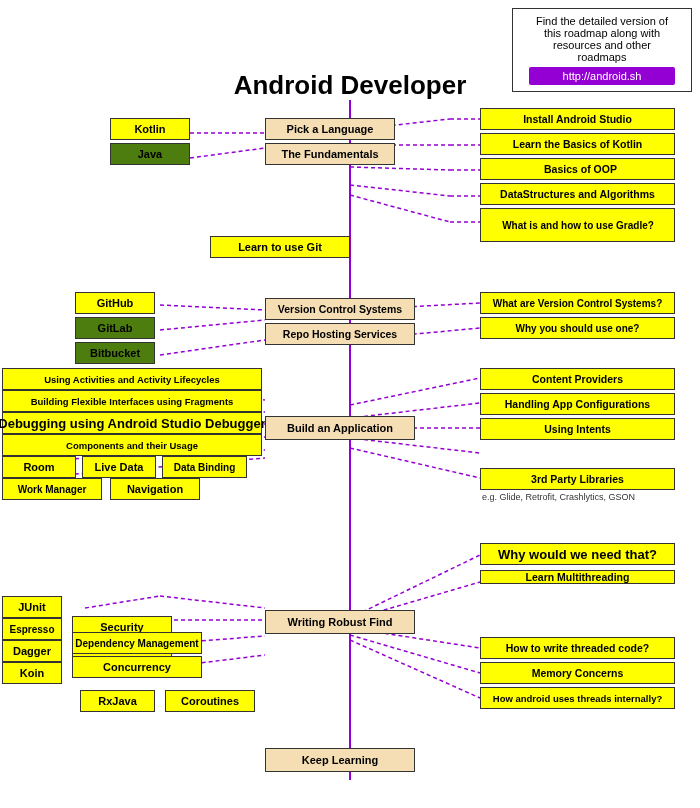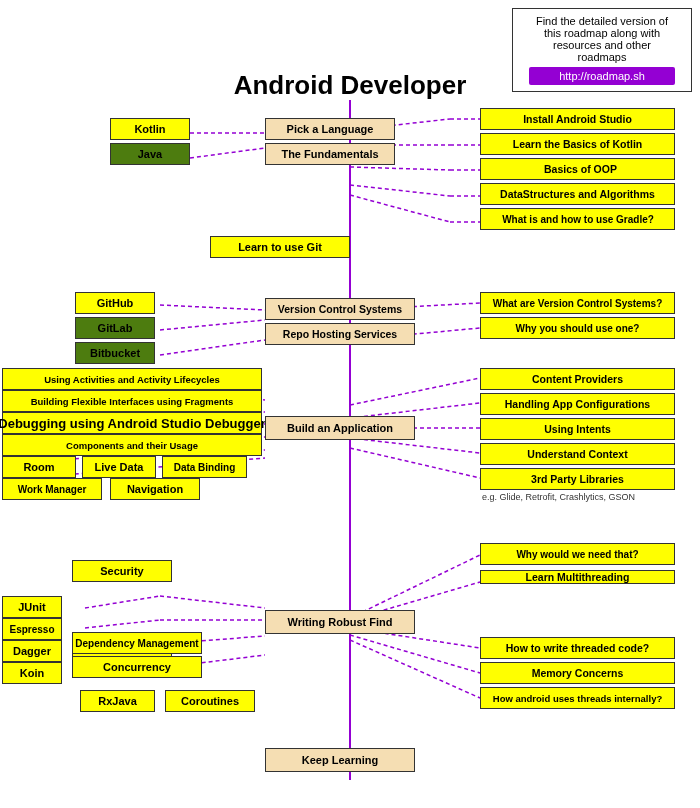--- a/index.html
+++ b/index.html
@@ -74,21 +74,21 @@
       color: #333;
     }
   </style>
 </head>
 <body>
 
 <div class="page">
 
   <div class="info-box">
     <span>Find the detailed version of this roadmap along with resources and other roadmaps</span>
-    <div class="url-bar">http://roadmap.sh</div>
+    <div class="url-bar">http://android.sh</div>
   </div>
 
   <div class="title">Android Developer</div>
 
   <svg class="lines">
 
     <line x1="350" y1="100" x2="350" y2="780" stroke="#9400D3" stroke-width="2"></line>
 
     <line x1="190" y1="133" x2="265" y2="133" stroke="#9400D3" stroke-width="1.5" stroke-dasharray="4,3"></line>
 
@@ -216,21 +216,21 @@
   <div class="node yellow" style="left:2px; top:618px; width:60px; height:22px; font-size:10px;">
     <span>Espresso</span>
   </div>
   <div class="node yellow" style="left:2px; top:640px; width:60px; height:22px;">
     <span>Dagger</span>
   </div>
   <div class="node yellow" style="left:2px; top:662px; width:60px; height:22px;">
     <span>Koin</span>
   </div>
 
-  <div class="node yellow" style="left:72px; top:560px; width:100px; height:22px;">
+  <div class="node yellow" style="left:72px; top:616px; width:100px; height:22px;">
     <span>Security</span>
   </div>
   <div class="node yellow" style="left:72px; top:608px; width:100px; height:22px;margin-top:28px;">
     <span>Testing</span>
   </div>
   <div class="node yellow" style="left:72px; top:632px; width:130px; height:22px; font-size:10px;">
     <span>Dependency Management</span>
   </div>
   <div class="node yellow" style="left:72px; top:656px; width:130px; height:22px;">
     <span>Concurrency</span>
@@ -284,21 +284,21 @@
   </div>
 
   <div class="node yellow" style="left:480px; top:158px; width:195px; height:22px; font-size:10.5px;padding-left:12px;">
     <span>Basics of OOP</span>
   </div>
 
   <div class="node yellow" style="left:480px; top:183px; width:195px; height:22px; font-size:10.5px;">
     <span>DataStructures and Algorithms</span>
   </div>
 
-  <div class="node yellow" style="left:480px; top:208px; width:195px; height:22px; font-size:10px;padding-left:7px;">
+  <div class="node yellow" style="left:480px; top:208px; width:195px; height:34px; font-size:10px;padding-left:7px;">
     <span>What is and how to use Gradle?</span>
   </div>
 
   <div class="node yellow" style="left:480px; top:292px; width:195px; height:22px; font-size:10px;">
     <span>What are Version Control Systems?</span>
   </div>
 
   <div class="node yellow" style="left:480px; top:317px; width:195px; height:22px; font-size:10px;">
     <span>Why you should use one?</span>
   </div>
@@ -308,33 +308,30 @@
   </div>
 
   <div class="node yellow" style="left:480px; top:393px; width:195px; height:22px; font-size:10.5px;">
     <span>Handling App Configurations</span>
   </div>
 
   <div class="node yellow" style="left:480px; top:418px; width:195px; height:22px; font-size:10.5px;">
     <span>Using Intents</span>
   </div>
 
-  <div class="node yellow" style="left:480px; top:443px; width:195px; height:22px; font-size:10.5px;">
-    <span>Understand Context</span>
-  </div>
 
   <div class="node yellow" style="left:480px; top:468px; width:195px; height:22px; font-size:10.5px;">
     <span>3rd Party Libraries</span>
   </div>
 
   <div class="small-text" style="left:482px; top:492px;">
     <span>e.g. Glide, Retrofit, Crashlytics, GSON</span>
   </div>
 
-  <div class="node yellow" style="left:480px; top:543px; width:195px; height:22px; font-size:10px;">
+  <div class="node yellow" style="left:480px; top:543px; width:195px; height:22px; font-size:13px;">
     <span>Why would we need that?</span>
   </div>
 
   <div class="node yellow" style="left:480px; top:570px; width:195px; height:14px; font-size:10.5px;">
     <span>Learn Multithreading</span>
   </div>
 
   <div class="node yellow" style="left:480px; top:637px; width:195px; height:22px; font-size:10.5px;">
     <span>How to write threaded code?</span>
   </div>

